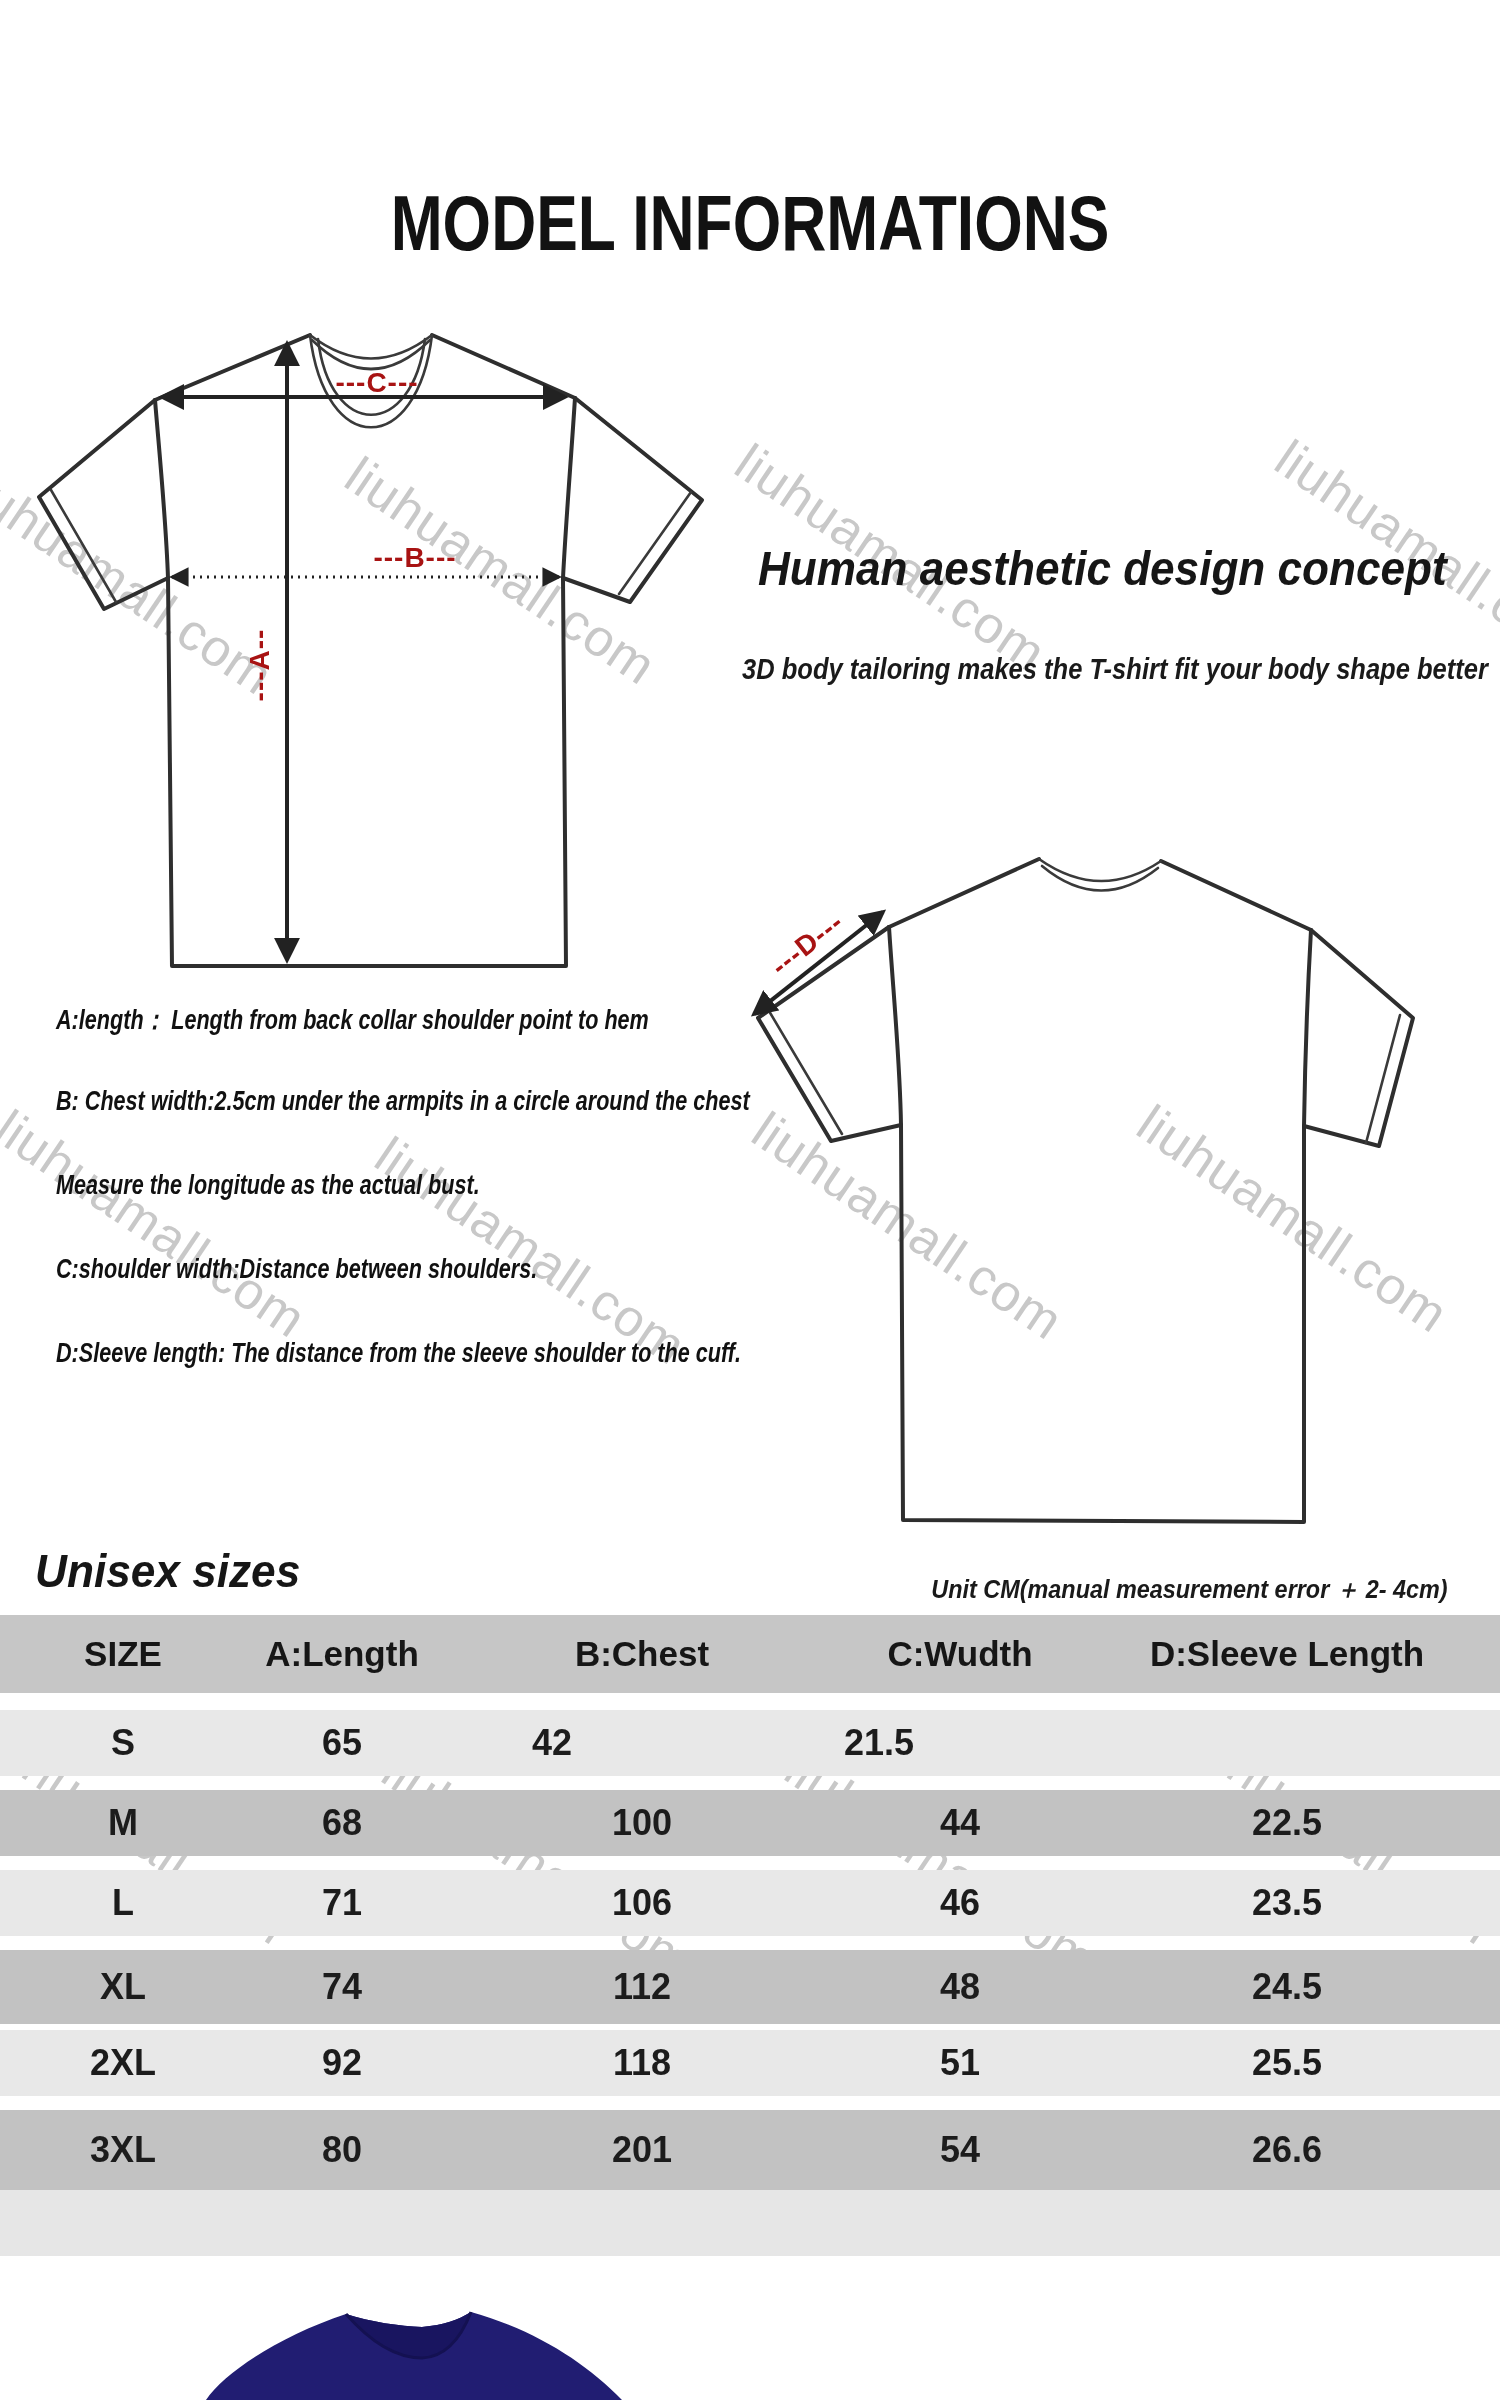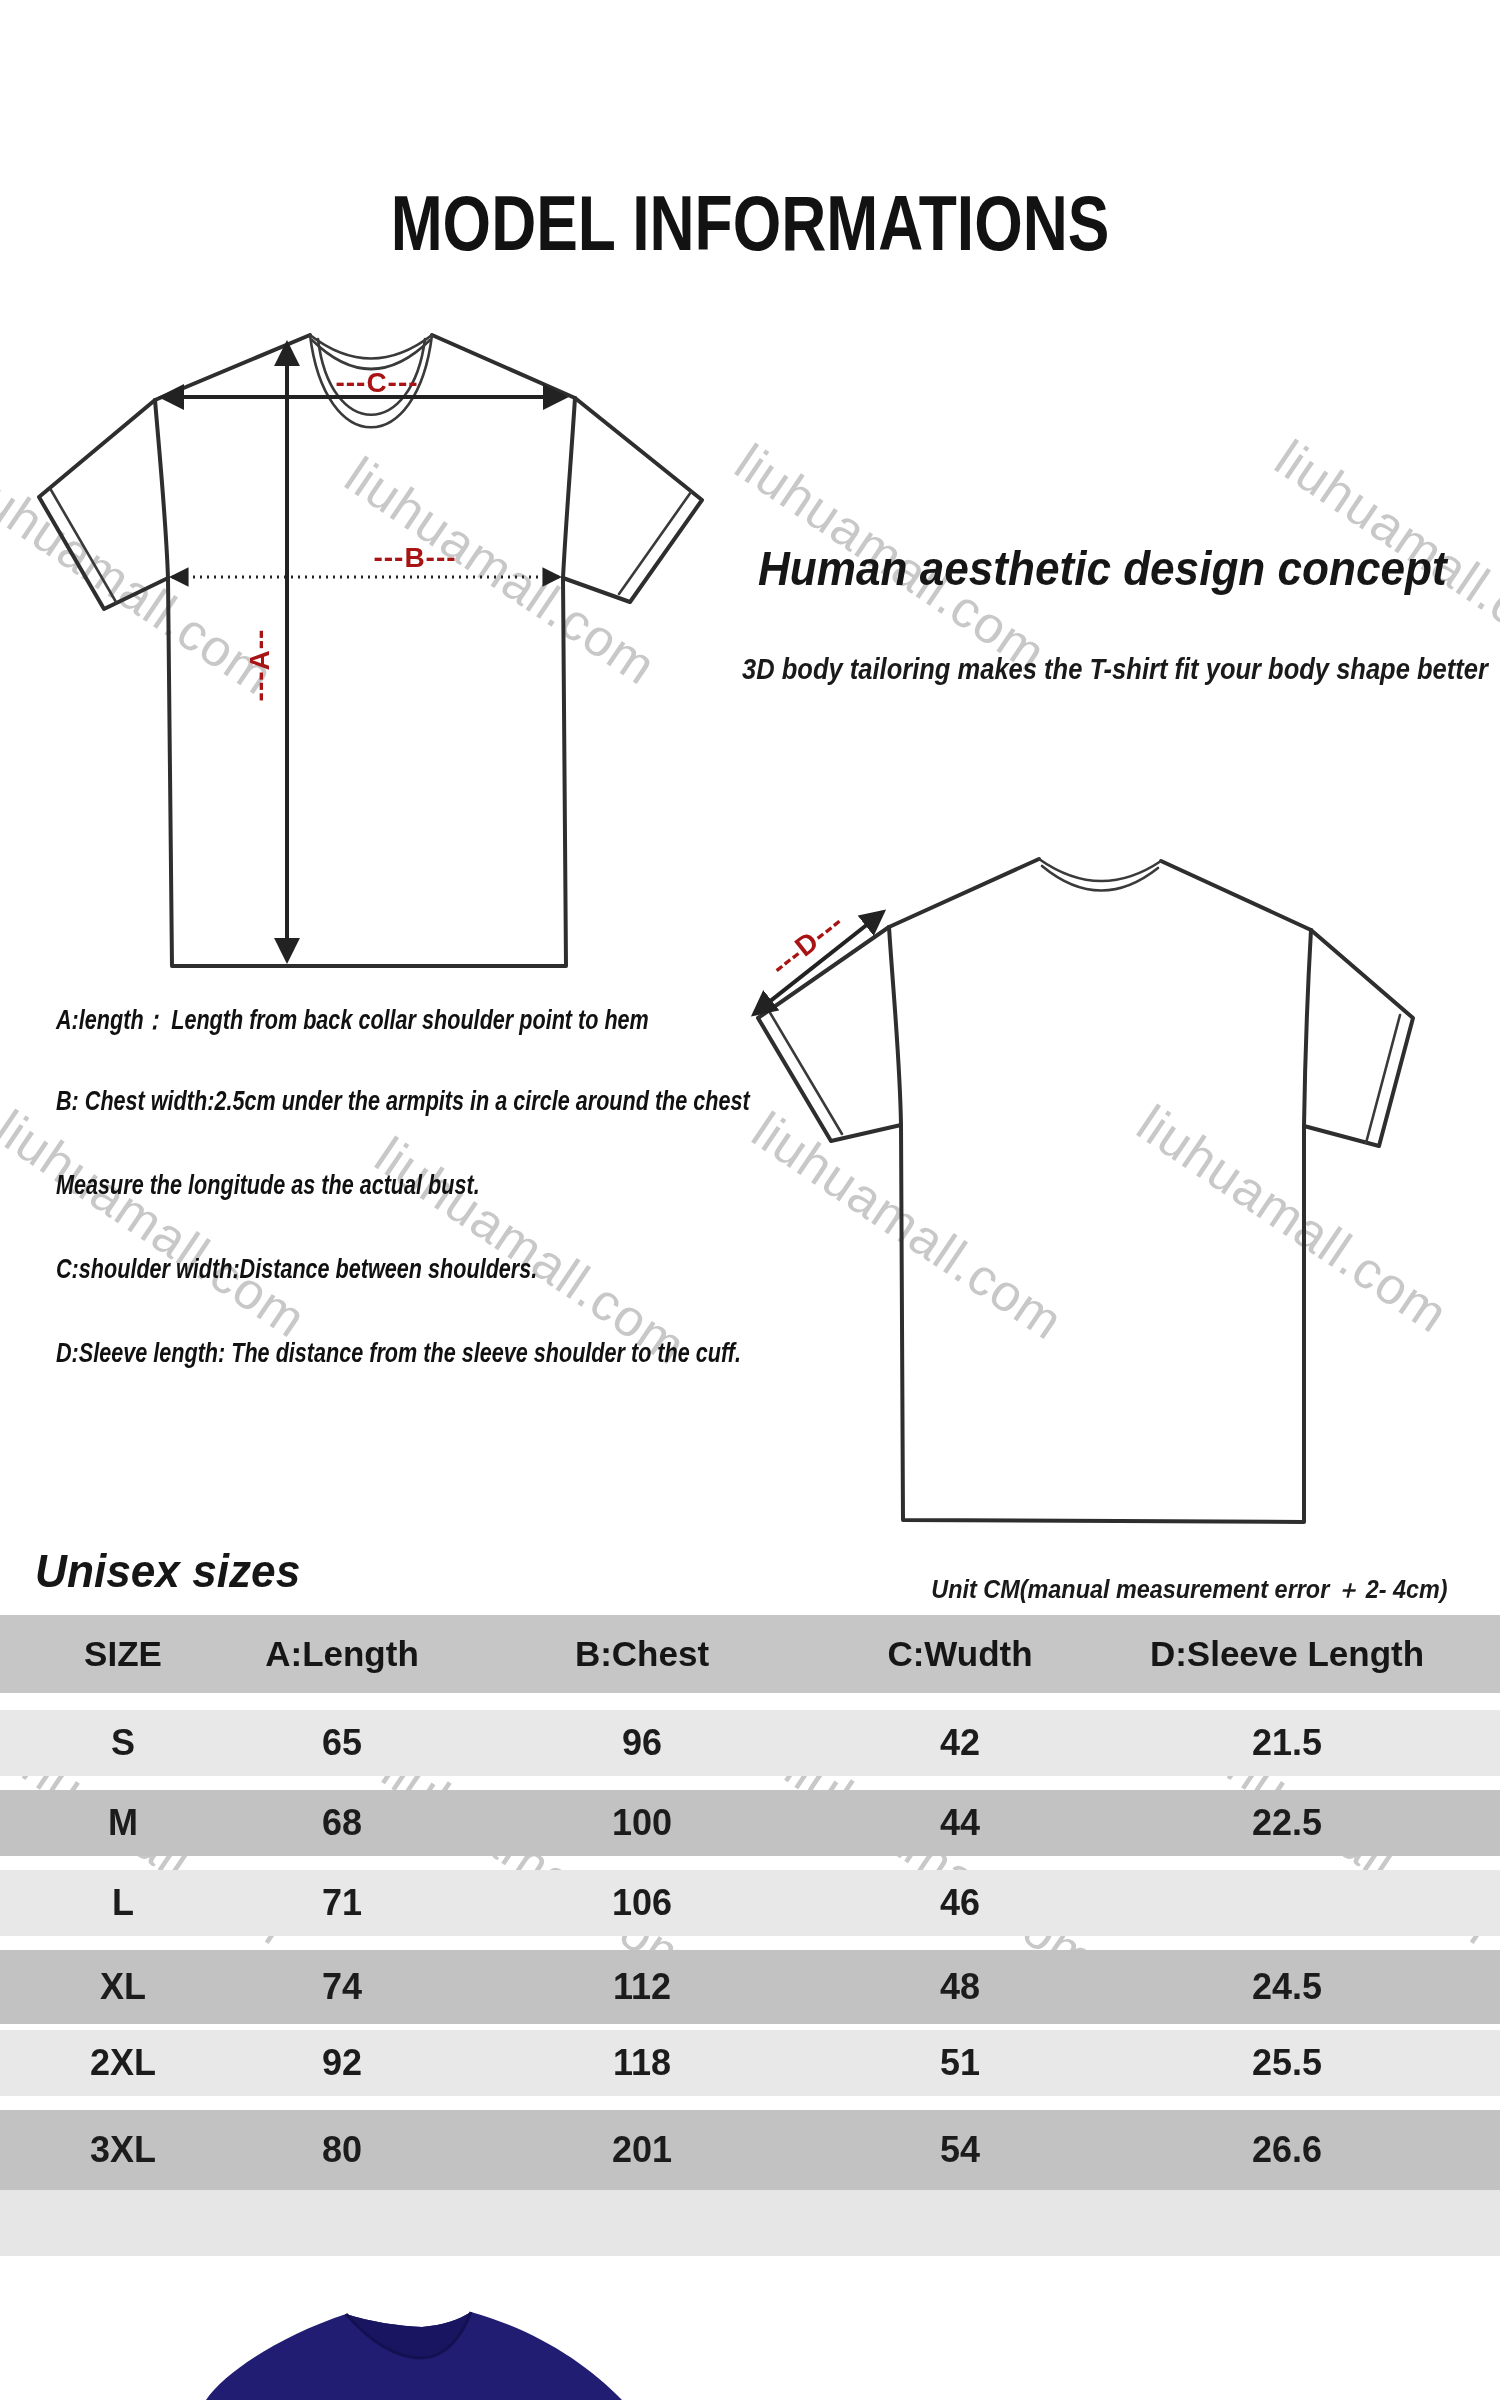--- a/index.html
+++ b/index.html
@@ -156,36 +156,36 @@
     <div class="cell c0">SIZE</div>
     <div class="cell c1">A:Length</div>
     <div class="cell c2">B:Chest</div>
     <div class="cell c3">C:Wudth</div>
     <div class="cell c4">D:Sleeve Length</div>
   </div>
 
   <div class="band row-0 row-light">
     <div class="cell c0">S</div>
     <div class="cell c1">65</div>
-    <div class="cell c2">96</div>
     <div class="cell c3">42</div>
     <div class="cell c4">21.5</div>
   </div>
   <div class="band row-1 row-dark">
     <div class="cell c0">M</div>
     <div class="cell c1">68</div>
     <div class="cell c2">100</div>
     <div class="cell c3">44</div>
     <div class="cell c4">22.5</div>
   </div>
   <div class="band row-2 row-light">
     <div class="cell c0">L</div>
     <div class="cell c1">71</div>
     <div class="cell c2">106</div>
     <div class="cell c3">46</div>
+    <div class="cell c4">23.5</div>
   </div>
   <div class="band row-3 row-dark">
     <div class="cell c0">XL</div>
     <div class="cell c1">74</div>
     <div class="cell c2">112</div>
     <div class="cell c3">48</div>
     <div class="cell c4">24.5</div>
   </div>
   <div class="band row-4 row-light">
     <div class="cell c0">2XL</div>

